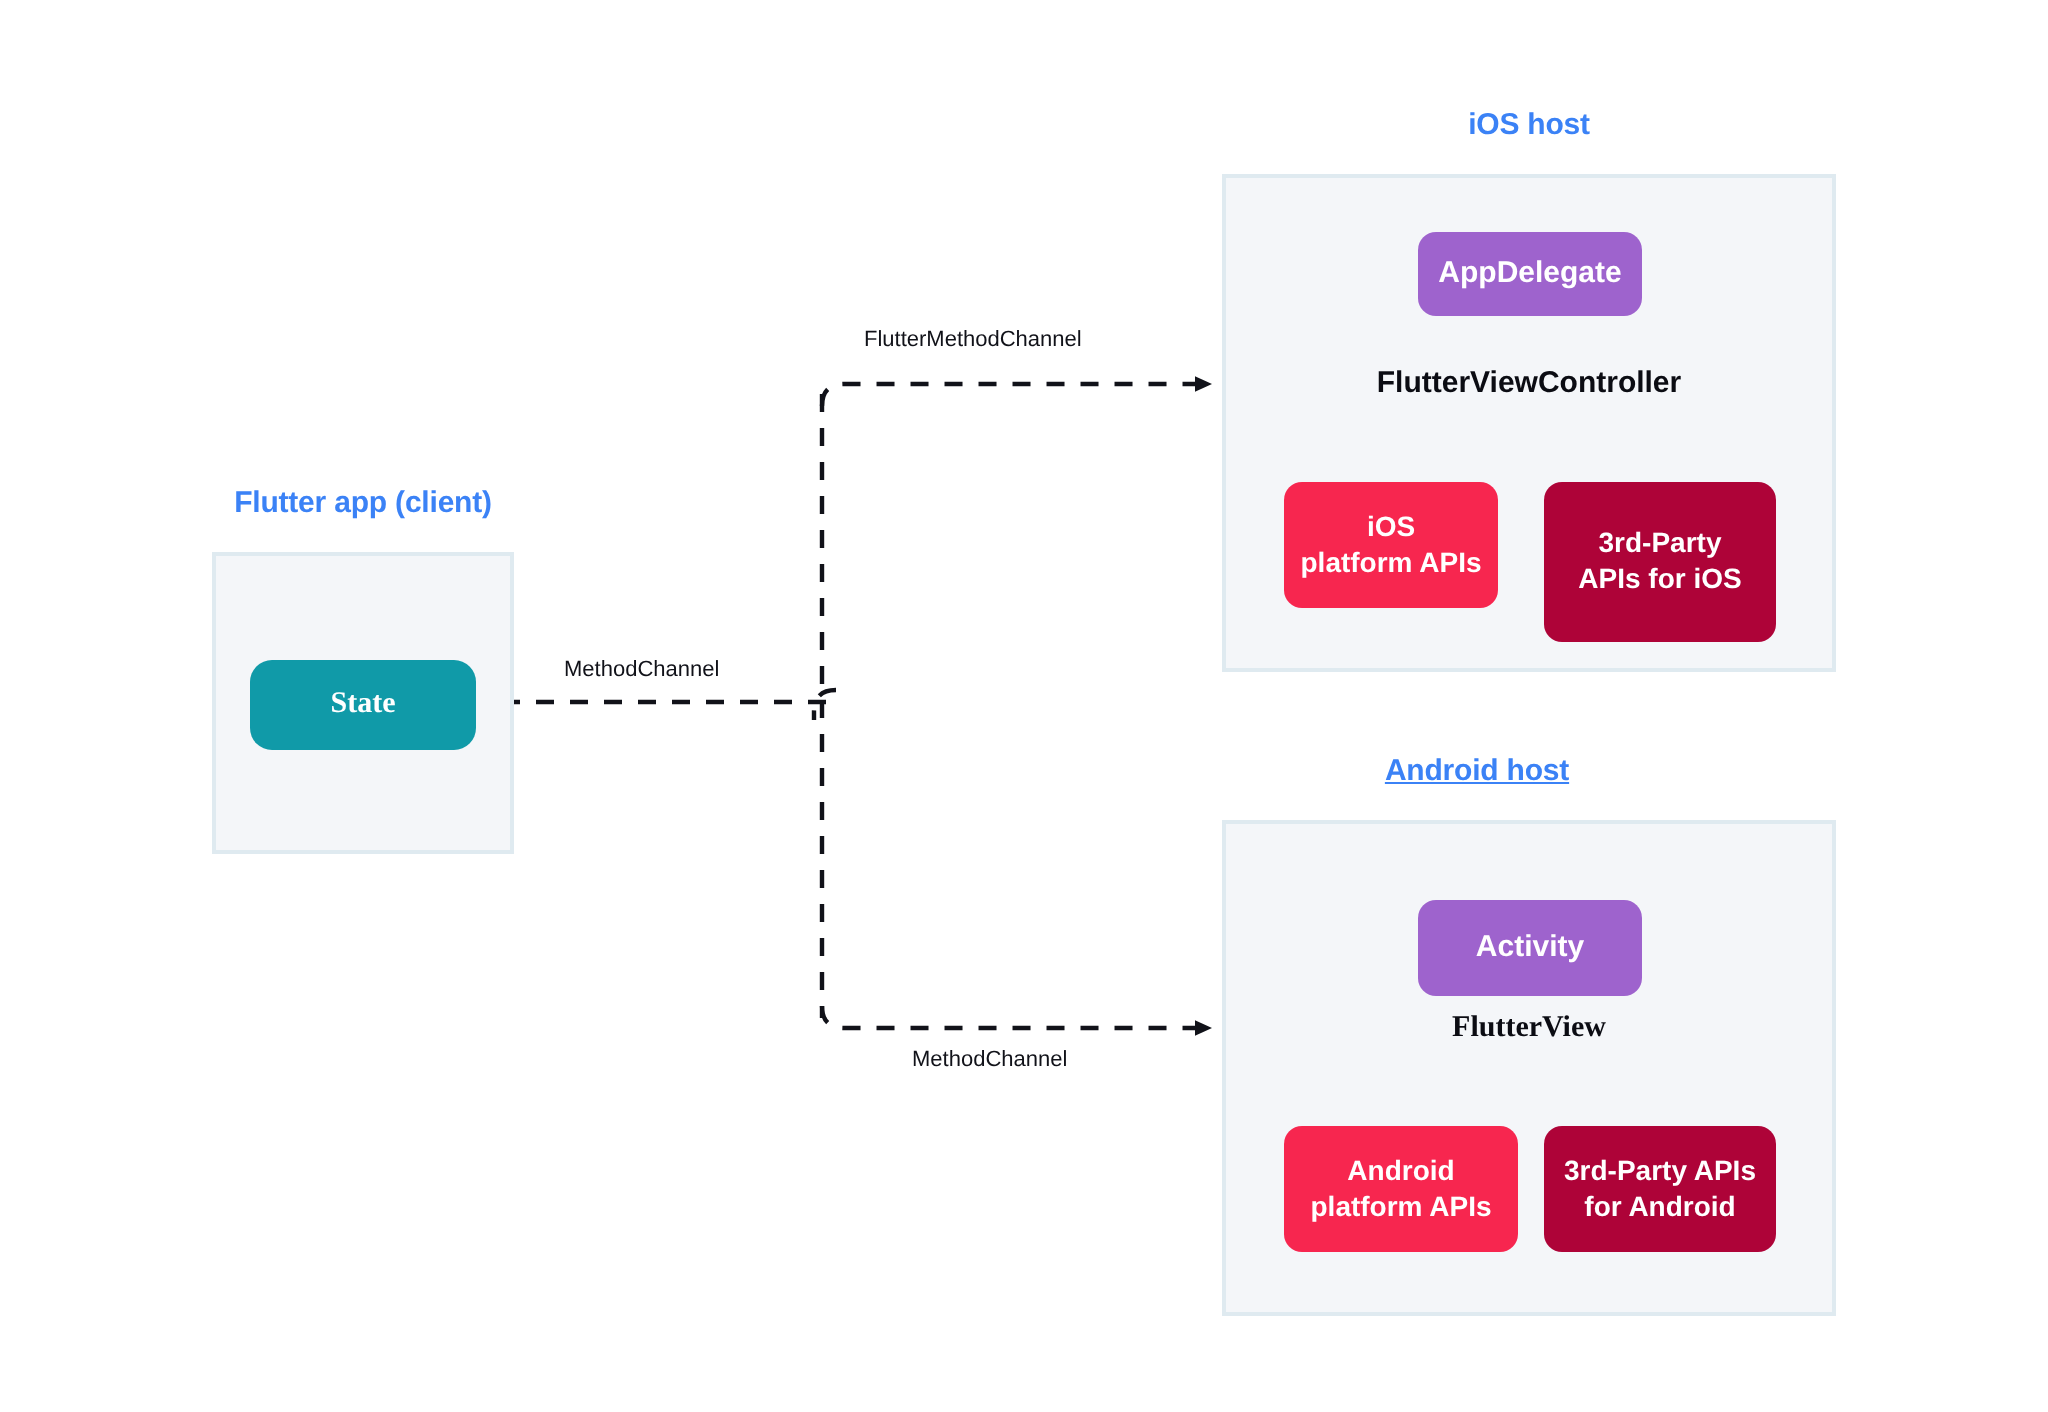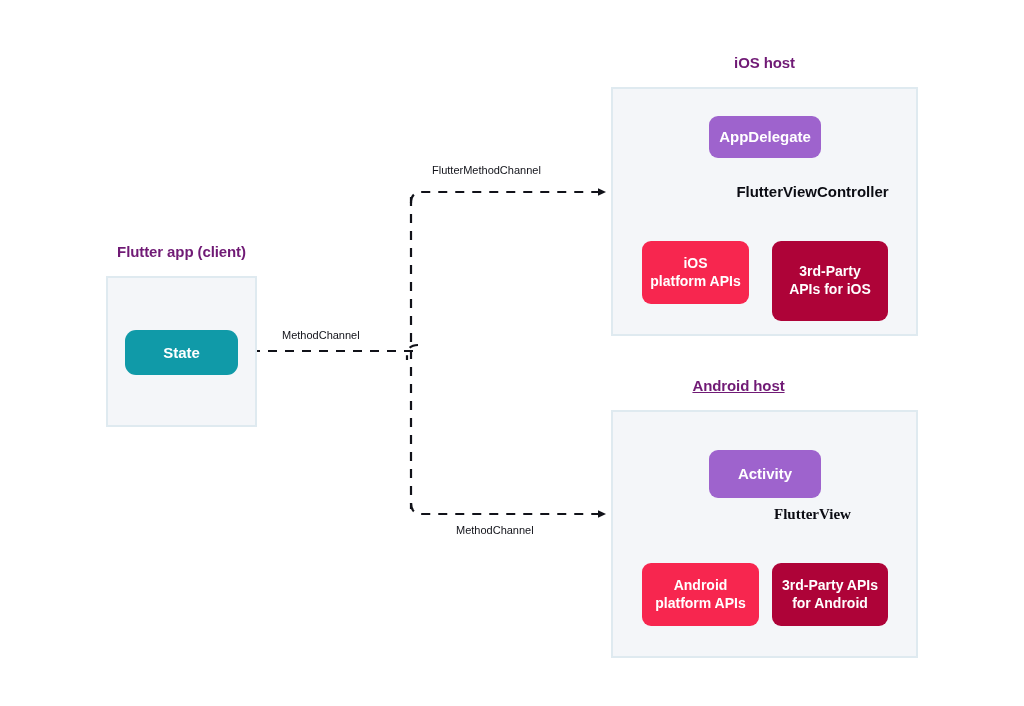--- a/index.html
+++ b/index.html
@@ -9,21 +9,21 @@
     font-family:"Liberation Sans","DejaVu Sans",sans-serif;
     overflow:hidden;
     position:relative;
   }
   #stage{position:absolute;left:0;top:0;width:1024px;height:706px;}
 
   .host-title{
     position:absolute;
     font-size:15px;
     font-weight:bold;
-    color:#701a75;
+    color:#3b82f6;
     letter-spacing:-0.1px;
     white-space:nowrap;
     text-align:center;
   }
 
   .host-box{
     position:absolute;
     background:#f4f6f9;
     border:2px solid #dfeaf0;
     box-sizing:border-box;
@@ -37,32 +37,31 @@
     justify-content:center;
     text-align:center;
     color:#ffffff;
     font-weight:bold;
     line-height:1.28;
     border-radius:10px;
     white-space:pre-line;
   }
 
   .pill.purple{background:#9e63cd;font-size:15px;border-radius:9px;}
-  .pill.teal{background:#109aa8;font-size:15px;border-radius:11px;}
+  .pill.teal{background:#109aa8;font-size:15px;border-radius:11px;font-family:Liberation Serif, serif;}
   .pill.pink{background:#f7264f;font-size:14px;border-radius:9px;}
   .pill.darkred{background:#ae0338;font-size:14px;border-radius:9px;}
 
   .inner-label{
     position:absolute;
     font-size:15px;
     font-weight:bold;
     color:#0b0c13;
     white-space:nowrap;
     text-align:center;
-    margin-left:48px;
   }
 
   .edge-label{
     position:absolute;
     font-size:11px;
     color:#111219;
     white-space:nowrap;
     font-weight:400;
   }
 

